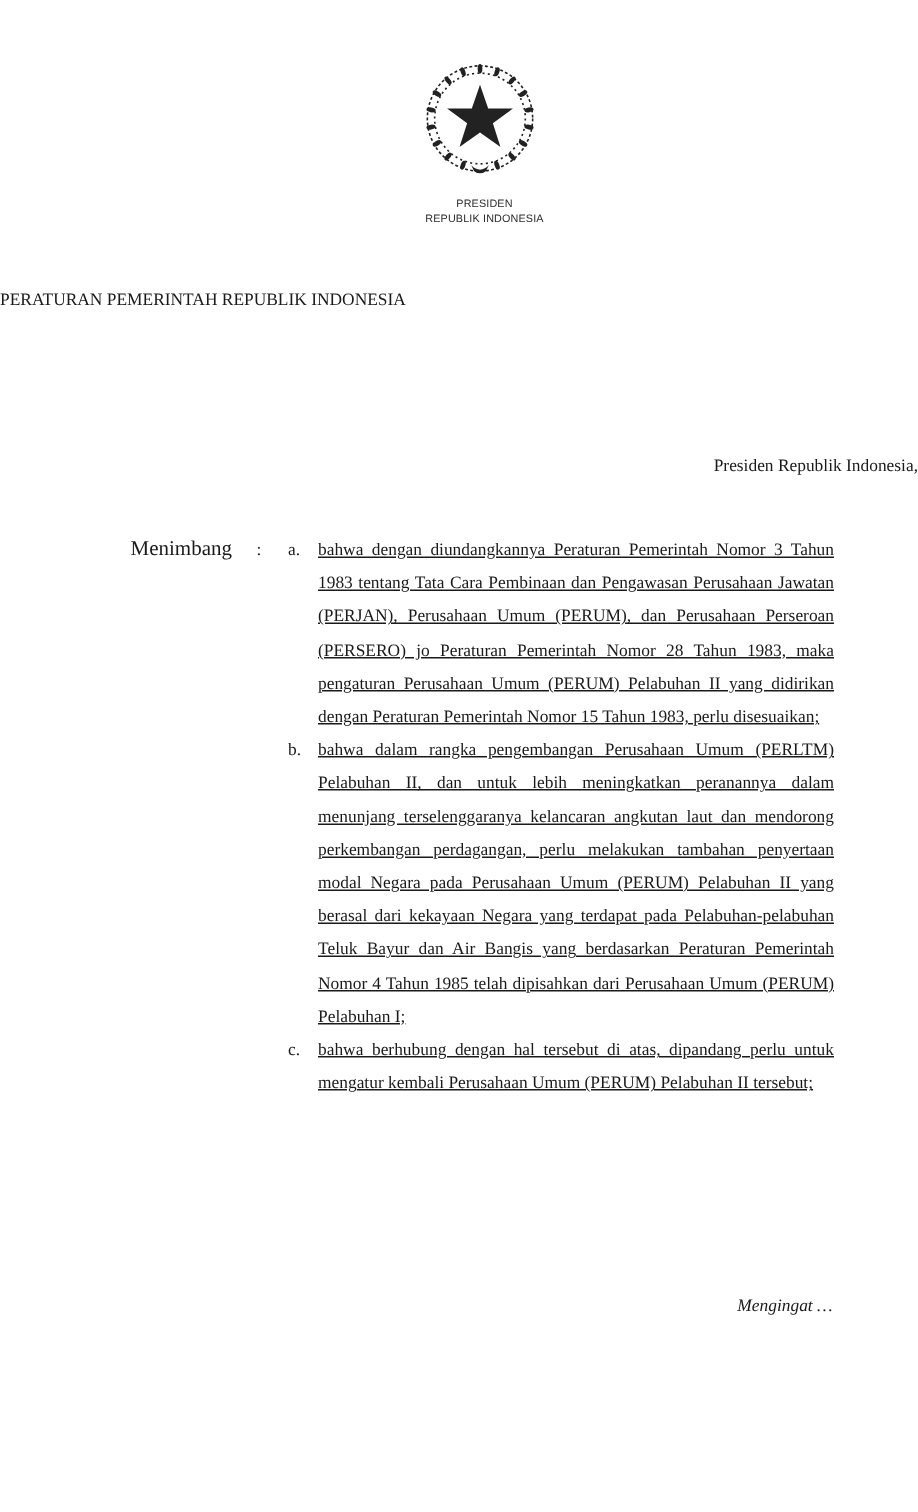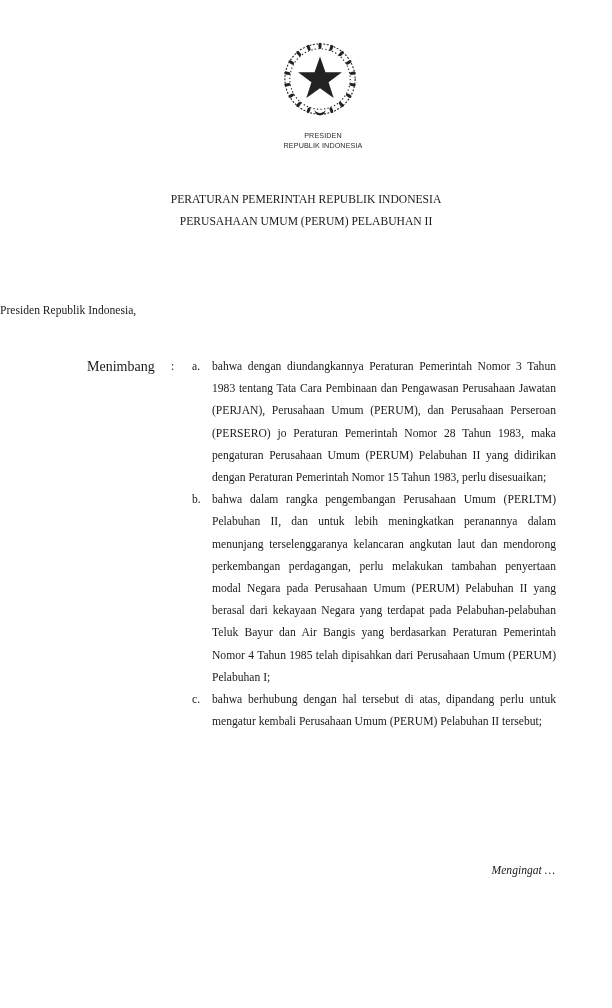--- a/index.html
+++ b/index.html
@@ -7,37 +7,37 @@
       width: 612px; height: 1008px; position: relative; overflow: hidden;
       font-family: "Liberation Serif", serif; color: #1a1a1a;
     }
     .emblem { position: absolute; left: 281px; top: 40px; width: 78px; height: 78px; }
     .emblem-caption {
       position: absolute; left: 0; width: 612px; text-align: center;
       font-family: "Liberation Sans", sans-serif; font-size: 7.2px; letter-spacing: 0.1px;
       color: #2a2a2a; line-height: 10px; padding-left: 17px;
     }
     .title-block {
-      position: absolute; left: 0; top: 189px; width: 612px; text-align: center;
+      position: absolute; left: 0; top: 189px; width: 612px; 
       font-size: 11.6px; line-height: 22.2px;
     }
     .opening {
-      position: absolute; left: 0; top: 302px; width: 612px; text-align: left;
+      position: absolute; left: 0; top: 302px; width: 612px; text-align: right;
       font-size: 11.6px; line-height: 18px;
     }
     .considering-label {
       position: absolute; left: 87px; top: 356px; font-size: 14px; line-height: 22.2px;
     }
     .considering-colon {
       position: absolute; left: 171px; top: 356px; font-size: 11.6px; line-height: 22.2px;
     }
     .points { position: absolute; left: 192px; top: 356px; width: 364px; }
     .point { position: relative; padding-left: 20px; font-size: 11.6px; line-height: 22.2px; }
     .point-letter { position: absolute; left: 0; top: 0; }
-    .point-text { display: block; text-align: justify; }
+    .point-text { display: block; text-align: justify; text-decoration: underline; }
     .continuation {
       position: absolute; right: 57px; top: 862px; font-size: 11.6px; line-height: 18px; font-style: italic;
     }
   </style>
 </head>
 <body>
 
 <div>
 
   <svg class="emblem" viewBox="0 0 80 80">
@@ -71,21 +71,20 @@
 
       <polygon points="40,17 45.6,33.2 62.5,33.2 48.8,43.3 54,59.5 40,49.5 26,59.5 31.2,43.3 17.5,33.2 34.4,33.2"></polygon>
     </g>
   </svg>
 
   <div class="emblem-caption" style="top:131px;">PRESIDEN</div>
   <div class="emblem-caption" style="top:141px;">REPUBLIK INDONESIA</div>
 
   <div class="title-block">
     <div>PERATURAN PEMERINTAH REPUBLIK INDONESIA</div>
-    <div>PERUSAHAAN UMUM (PERUM) PELABUHAN II</div>
   </div>
 
   <div class="opening">Presiden Republik Indonesia,</div>
 
   <div class="considering-label">Menimbang</div>
   <div class="considering-colon">:</div>
 
   <div class="points">
     <div class="point">
       <span class="point-letter">a.</span>

